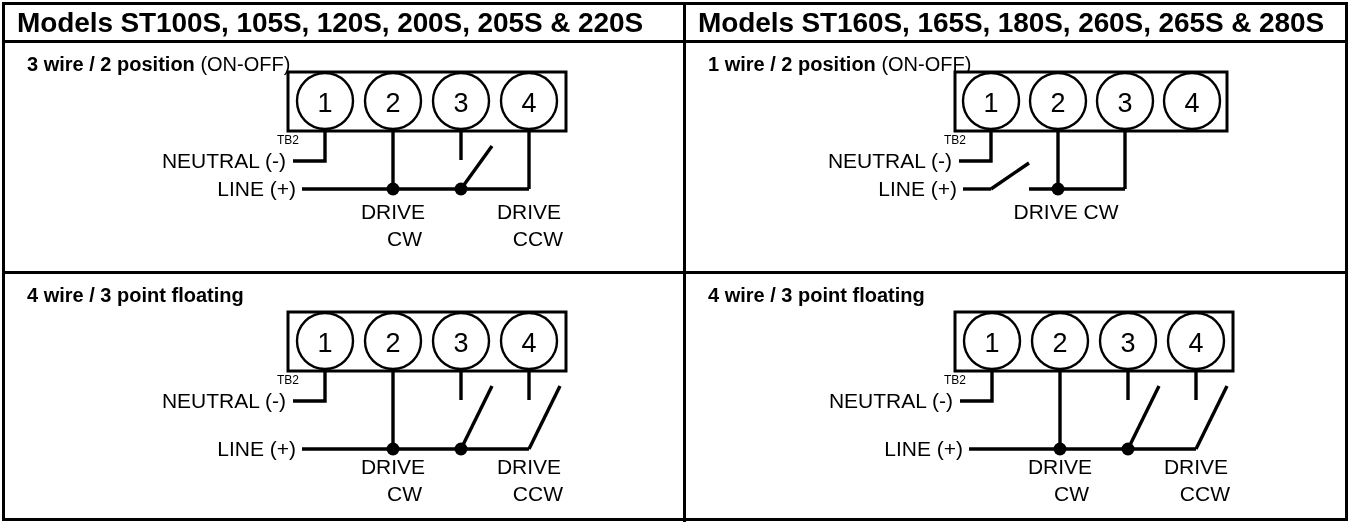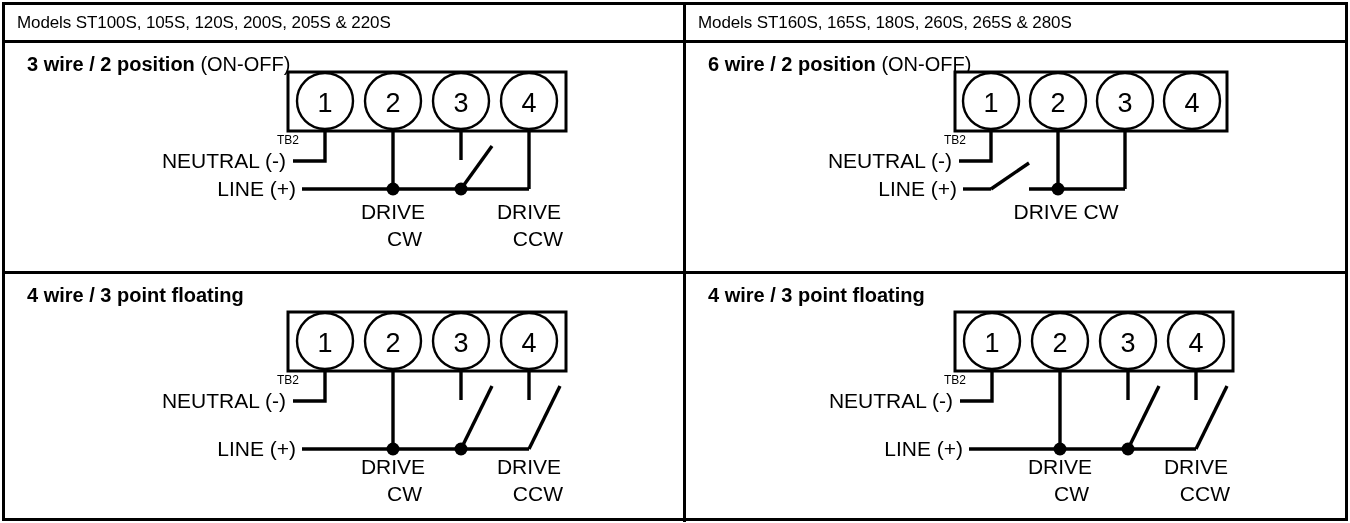--- a/index.html
+++ b/index.html
@@ -26,21 +26,21 @@
     grid-template-rows:38px 231px 248px;
   }
   .cell{position:relative;box-sizing:border-box;overflow:hidden;padding-left:16px;}
   .col-r{border-left:3px solid #000;text-align:center;}
   .hdr{
     border-bottom:3px solid #000;
     display:flex;align-items:center;
     padding-left:12px;
   }
   .hdr .htext{
-    font-size:17px;font-weight:normal;letter-spacing:-0.1px;
+    font-size:28px;font-weight:bold;letter-spacing:-0.1px;
     white-space:nowrap;
   }
   .row-sep{border-bottom:3px solid #000;}
 
   
   .subtitle{
     position:absolute;left:22px;top:10px;
     font-size:20px;white-space:nowrap;
   }
   .subtitle .b{font-weight:bold;}
@@ -131,21 +131,21 @@
           <text class="drv" x="388" y="176" text-anchor="middle">DRIVE</text>
           <text class="drv" x="417" y="203" text-anchor="end">CW</text>
           <text class="drv" x="524" y="176" text-anchor="middle">DRIVE</text>
           <text class="drv" x="558" y="203" text-anchor="end">CCW</text>
         </svg>
       </div>
     </div>
 
     <div class="cell row-sep col-r">
       <div class="subtitle">
-        <span class="b">6 wire / 2 position</span>
+        <span class="b">1 wire / 2 position</span>
         <span class="n">(ON-OFF)</span>
       </div>
       <div class="diagram">
         <svg width="665" height="231" viewBox="0 0 665 231" xmlns="http://www.w3.org/2000/svg">
           <rect class="block" x="269" y="29" width="272" height="59"></rect>
           <circle class="circ" cx="305" cy="58" r="28"></circle>
           <circle class="circ" cx="372" cy="58" r="28"></circle>
           <circle class="circ" cx="439" cy="58" r="28"></circle>
           <circle class="circ" cx="506" cy="58" r="28"></circle>
           <text class="num" x="305" y="69" text-anchor="middle">1</text>

